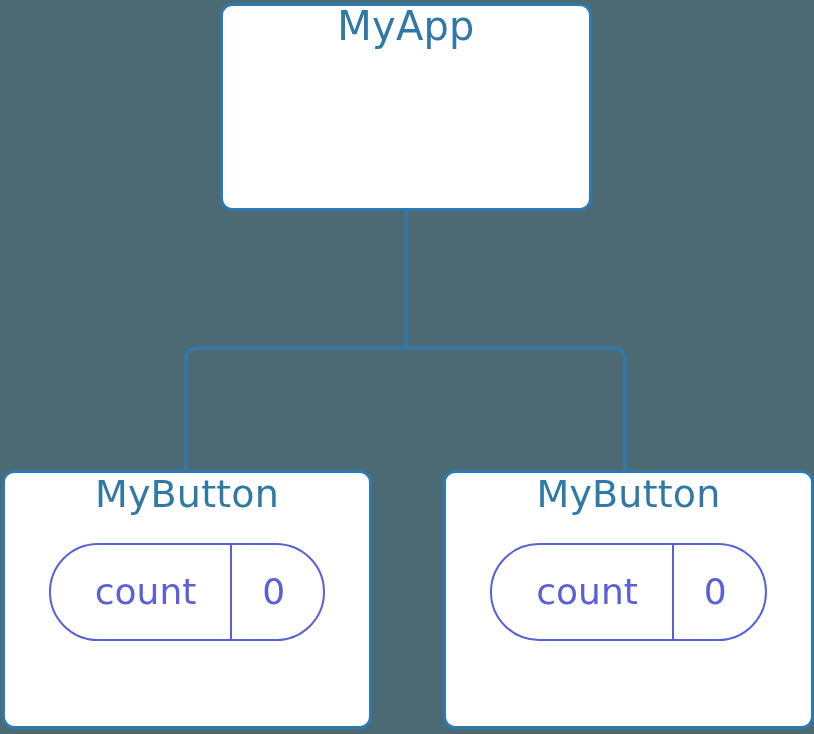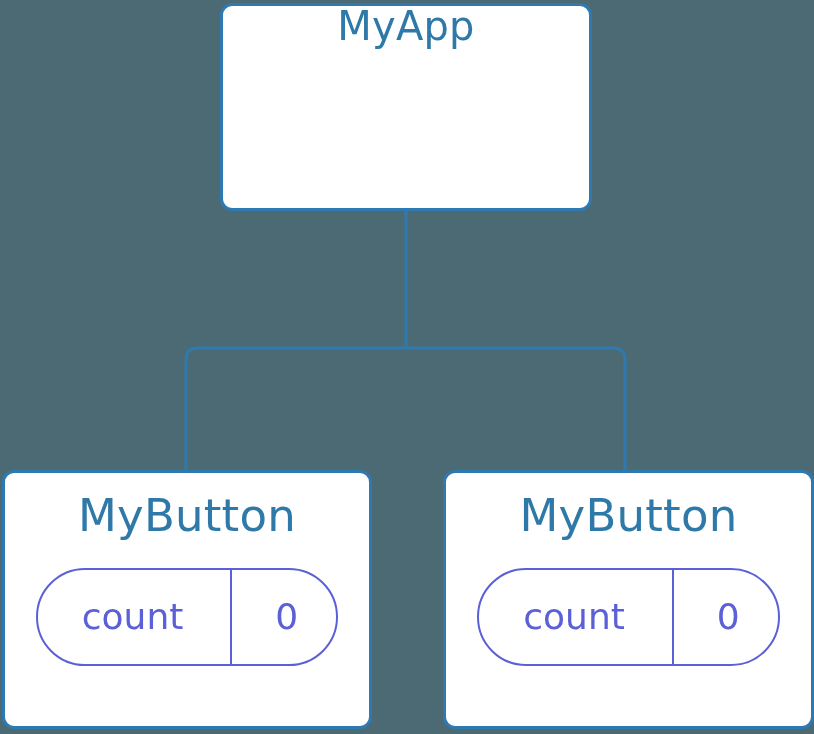--- a/index.html
+++ b/index.html
@@ -63,36 +63,35 @@
   .node-title {
     color: #2f79a8;
     font-size: 40px;
     font-weight: 400;
     letter-spacing: 0.2px;
     line-height: 1;
     white-space: nowrap;
   }
   .node-child-left .node-title,
   .node-child-right .node-title {
-    font-size: 45px;
-    margin-top: 20px;
+    font-size: 38px;
+    margin-top: 2px;
     margin-bottom: 30px;
   }
   
   .state-pill {
     box-sizing: border-box;
     display: flex;
     flex-direction: row;
     align-items: stretch;
     height: 98px;
     border: 2px solid #5b60d6;
     border-radius: 49px;
     background: transparent;
     overflow: hidden;
-    gap: 13px;
   }
   .state-key {
     display: flex;
     align-items: center;
     justify-content: center;
     padding: 0 34px 0 44px;
     color: #5b60d6;
     font-size: 36px;
     line-height: 1;
     white-space: nowrap;

